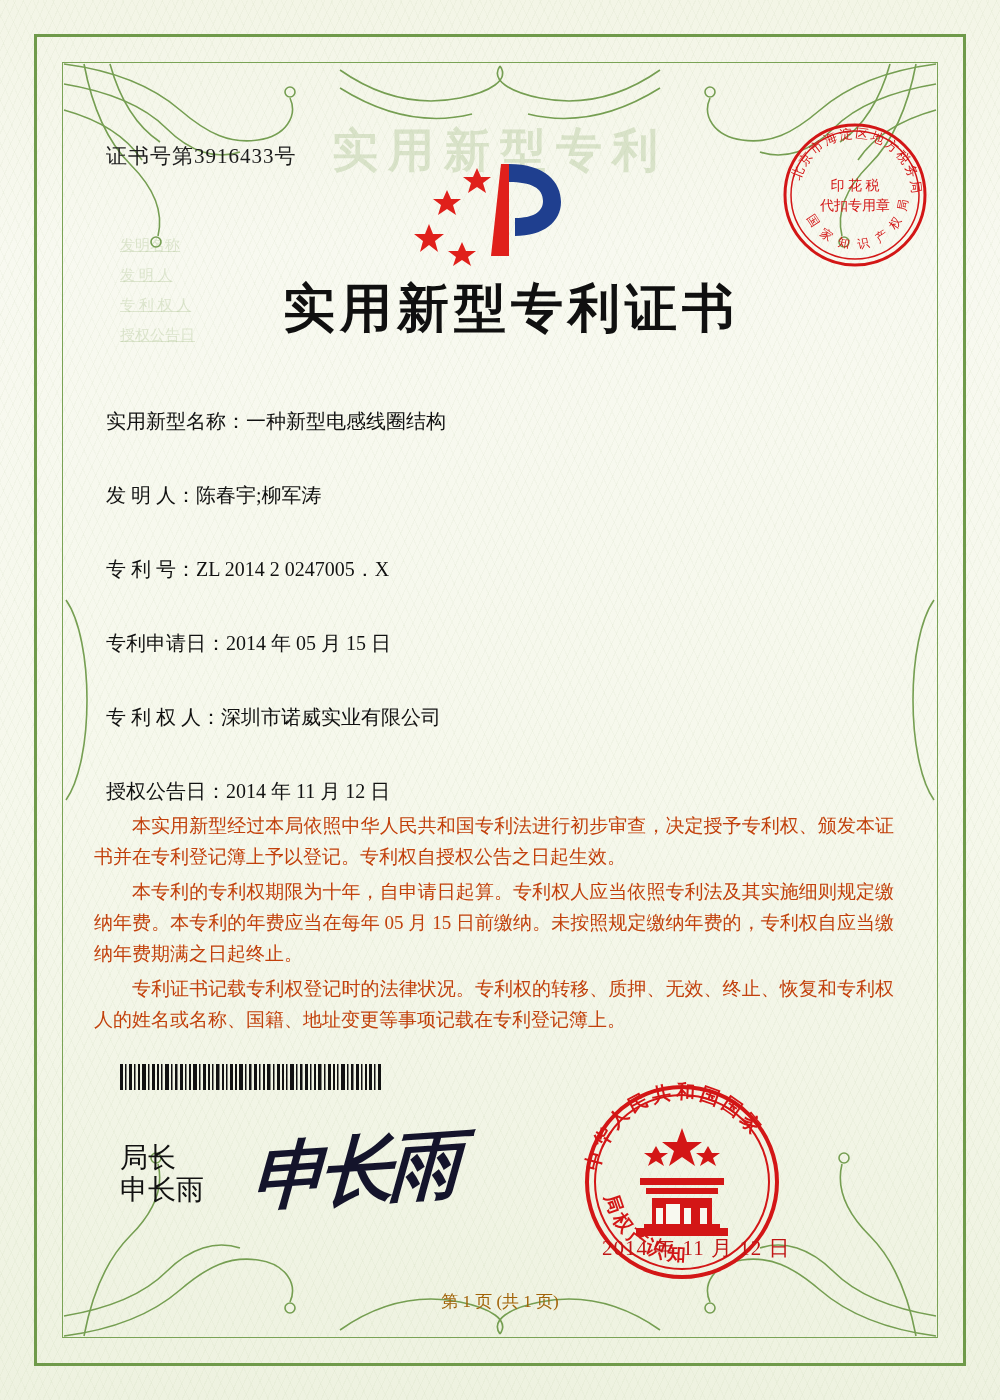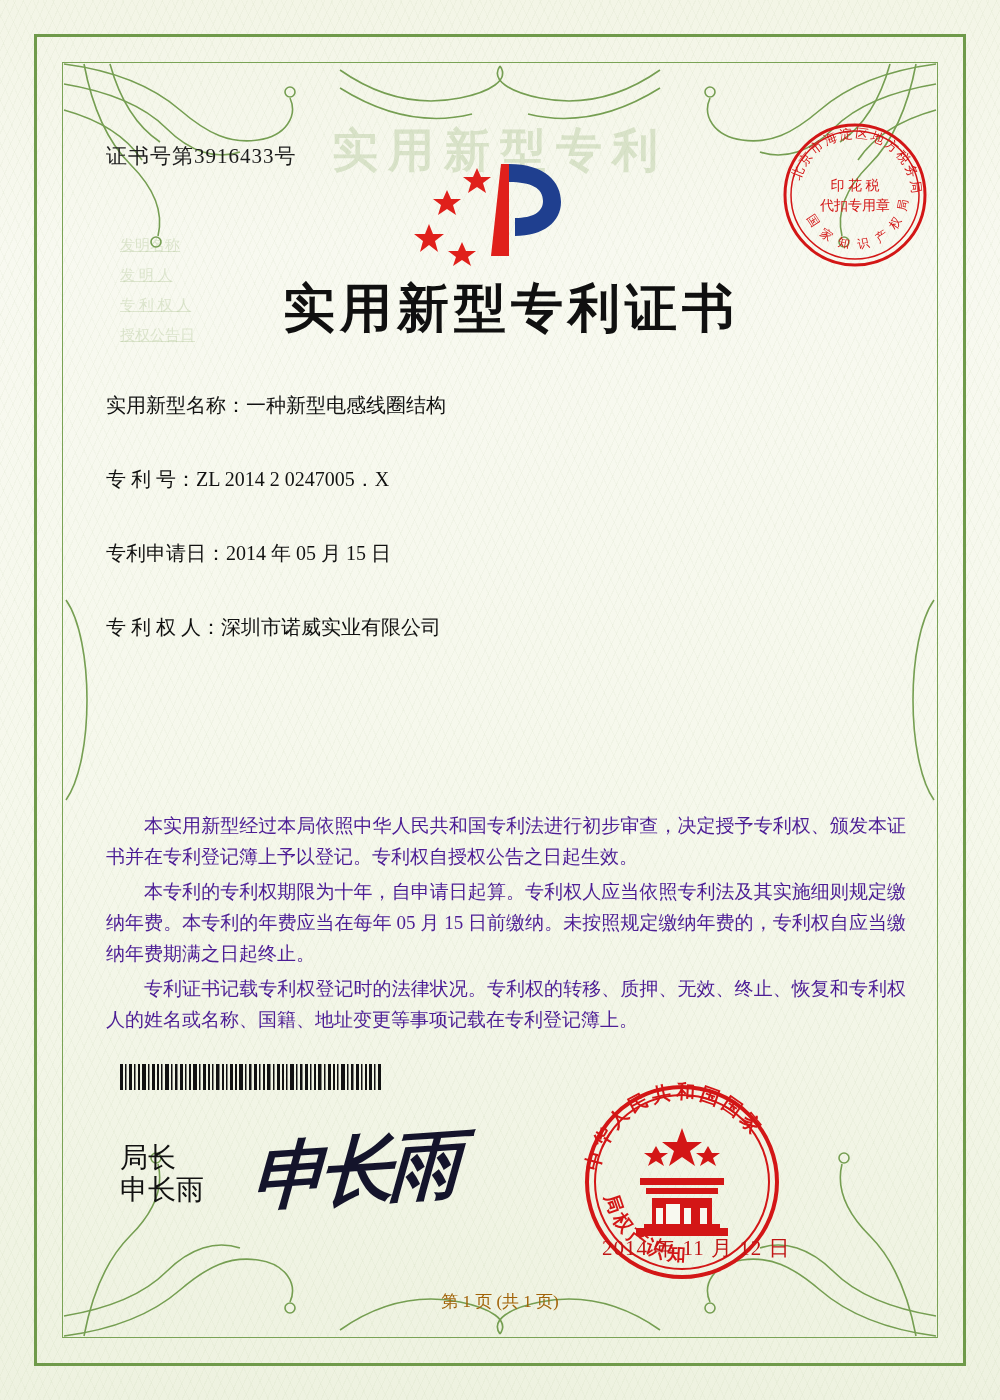--- a/index.html
+++ b/index.html
@@ -122,36 +122,37 @@
     position: absolute;
     left: 44px;
     top: 330px;
     width: 790px;
   }
   .field-row {
     font-size: 20px;
     color: #111;
     margin-bottom: 47px;
     white-space: nowrap;
+    margin-top: 16px;
   }
   .field-label {
     display: inline-block;
   }
   .field-value {
     display: inline-block;
   }
 
   .body-text {
     position: absolute;
-    left: 44px;
+    left: 32px;
     top: 748px;
     width: 800px;
     font-size: 19px;
     line-height: 31px;
-    color: #4c1d95;
+    color: #c2410c;
     text-align: justify;
   }
   .body-text p {
     margin: 0 0 4px 0;
     text-indent: 2em;
   }
 
   
   .barcode {
     position: absolute;
@@ -296,33 +297,39 @@
     </svg>
 
     <div class="title">实用新型专利证书</div>
 
     <div class="fields">
 
       <div class="field-row">
         <span class="field-label">实用新型名称：</span><span class="field-value">一种新型电感线圈结构</span>
       </div>
 
+      <div class="field-row">
+        <span class="field-label">发 明 人：</span><span class="field-value">陈春宇;柳军涛</span>
+      </div>
 
       <div class="field-row">
         <span class="field-label">专 利 号：</span><span class="field-value">ZL 2014 2 0247005．X</span>
       </div>
 
       <div class="field-row">
         <span class="field-label">专利申请日：</span><span class="field-value">2014 年 05 月 15 日</span>
       </div>
 
       <div class="field-row">
         <span class="field-label">专 利 权 人：</span><span class="field-value">深圳市诺威实业有限公司</span>
       </div>
 
+      <div class="field-row">
+        <span class="field-label">授权公告日：</span><span class="field-value">2014 年 11 月 12 日</span>
+      </div>
 
     </div>
 
     <div class="body-text">
       <p>本实用新型经过本局依照中华人民共和国专利法进行初步审查，决定授予专利权、颁发本证书并在专利登记簿上予以登记。专利权自授权公告之日起生效。</p>
       <p>本专利的专利权期限为十年，自申请日起算。专利权人应当依照专利法及其实施细则规定缴纳年费。本专利的年费应当在每年 05 月 15 日前缴纳。未按照规定缴纳年费的，专利权自应当缴纳年费期满之日起终止。</p>
       <p>专利证书记载专利权登记时的法律状况。专利权的转移、质押、无效、终止、恢复和专利权人的姓名或名称、国籍、地址变更等事项记载在专利登记簿上。</p>
     </div>
 
     <svg class="barcode" viewBox="0 0 262 26" xmlns="http://www.w3.org/2000/svg">

